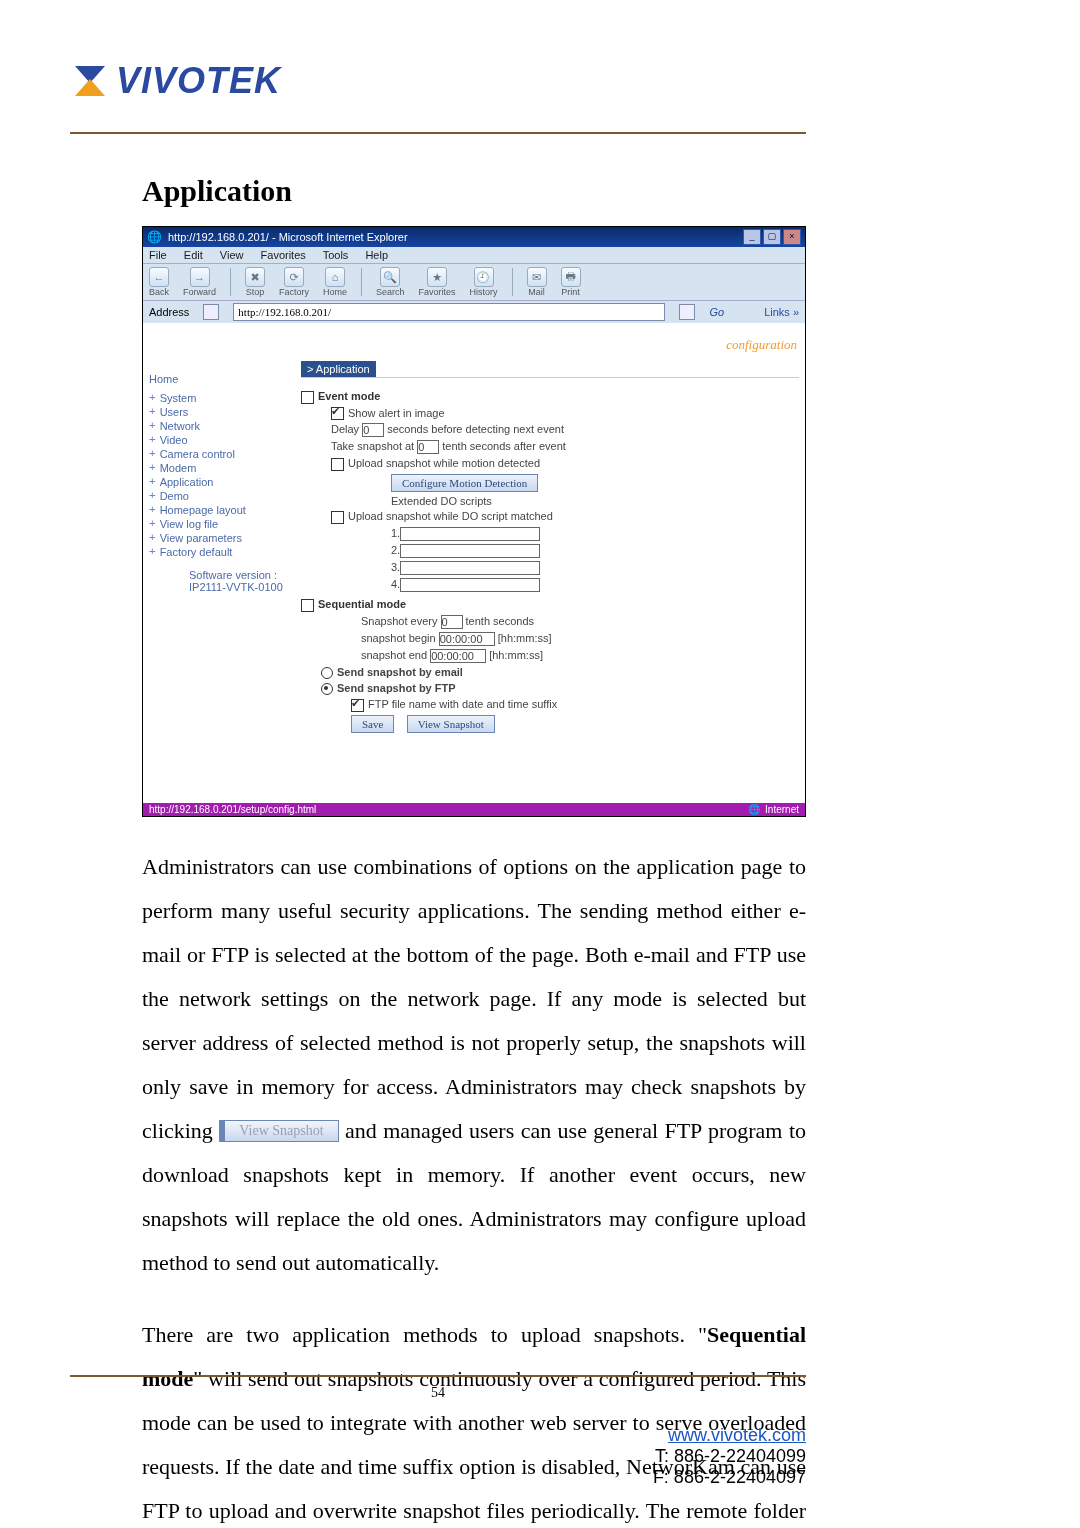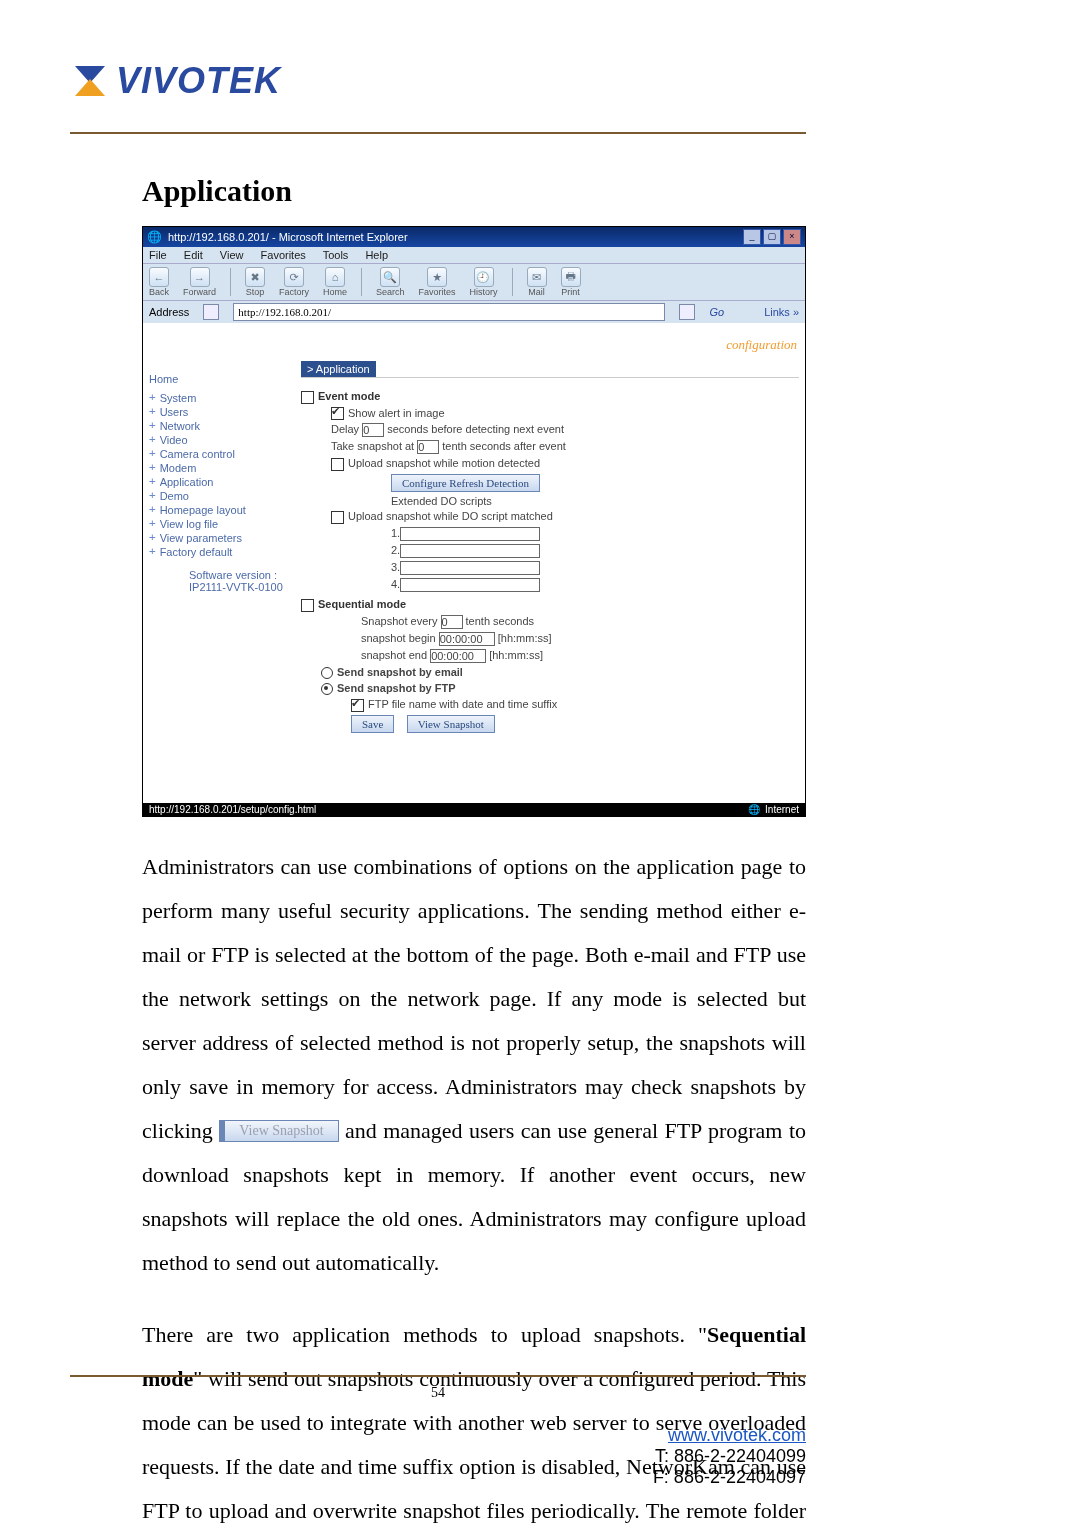--- a/index.html
+++ b/index.html
@@ -41,21 +41,21 @@
   .bread{background:#2c4f8e;color:#fff;padding:2px 6px;font-size:11px;display:inline-block;}
   .panel{border-top:1px solid #ccc;padding:6px 0 0 0;}
   .chk{display:inline-block;width:11px;height:11px;border:1px solid #333;margin-right:4px;vertical-align:middle;background:#fff;position:relative;}
   .chk.checked::after{content:"✔";position:absolute;left:-1px;top:-3px;font-size:11px;color:#333;}
   .rad{display:inline-block;width:10px;height:10px;border:1px solid #333;border-radius:50%;margin-right:4px;vertical-align:middle;background:#fff;position:relative;}
   .rad.sel::after{content:"";position:absolute;left:2px;top:2px;width:4px;height:4px;border-radius:50%;background:#333;}
   .tin{display:inline-block;height:14px;border:1px solid #666;background:#fff;vertical-align:middle;box-sizing:border-box;}
   .btn2{display:inline-block;padding:2px 10px;background:linear-gradient(#eef3fb,#c8d8ef);border:1px solid #6a86b5;color:#2b4a7e;font:11px Tahoma;}
   .line{margin:3px 0;white-space:nowrap;color:#444;}
   .grouplbl{font-weight:bold;color:#333;margin:6px 0 2px 0;}
-  .status{background:#000000;color:#fff;font-size:10px;padding:1px 6px;display:flex;justify-content:space-between;align-items:center;gap:22px;}
+  .status{background:#a21caf;color:#fff;font-size:10px;padding:1px 6px;display:flex;justify-content:space-between;align-items:center;gap:22px;}
   .status .net{display:flex;align-items:center;gap:4px;}
   
   .bodytext{font-size:22px;line-height:2.0;text-align:justify;margin-top:28px;}
   .bodytext p{margin:0 0 28px 0;}
   .inline-btn{display:inline-block;vertical-align:middle;padding:2px 14px;background:linear-gradient(#f2f6fb,#c8d8ef);border:1px solid #6a86b5;border-left:6px solid #6a86b5;color:#9aa0b0;font:14px Tahoma;position:relative;top:-2px;}
   
   .pfooter{position:absolute;left:70px;right:70px;bottom:40px;}
   .pfooter .pagenum{text-align:center;font-size:14px;margin-bottom:24px;}
   .pfooter .frule{height:2px;background:#7a5a30;margin-bottom:8px;}
   .pfooter .contact{text-align:right;font:18px Arial,sans-serif;}
@@ -214,21 +214,21 @@
 
         <div class="main">
           <div class="bread">&gt; Application</div>
           <div class="panel">
             <div class="grouplbl"><span class="chk"></span><span>Event mode</span></div>
             <div style="padding-left:30px;">
               <div class="line"><span class="chk checked"></span><span>Show alert in image</span></div>
               <div class="line"><span>Delay</span> <span class="tin" style="width:22px">0</span> <span>seconds before detecting next event</span></div>
               <div class="line"><span>Take snapshot at</span> <span class="tin" style="width:22px">0</span> <span>tenth seconds after event</span></div>
               <div class="line"><span class="chk"></span><span>Upload snapshot while motion detected</span></div>
-              <div class="line" style="padding-left:60px;"><span class="btn2">Configure Refresh Detection</span></div>
+              <div class="line" style="padding-left:60px;"><span class="btn2">Configure Motion Detection</span></div>
               <div class="line" style="padding-left:60px;">Extended DO scripts</div>
               <div class="line"><span class="chk"></span><span>Upload snapshot while DO script matched</span></div>
               <div class="line" style="padding-left:60px;"><span>1.</span><span class="tin" style="width:140px"></span></div>
               <div class="line" style="padding-left:60px;"><span>2.</span><span class="tin" style="width:140px"></span></div>
               <div class="line" style="padding-left:60px;"><span>3.</span><span class="tin" style="width:140px"></span></div>
               <div class="line" style="padding-left:60px;"><span>4.</span><span class="tin" style="width:140px"></span></div>
             </div>
             <div class="grouplbl"><span class="chk"></span><span>Sequential mode</span></div>
             <div style="padding-left:60px;">
               <div class="line"><span>Snapshot every</span> <span class="tin" style="width:22px">0</span> <span>tenth seconds</span></div>

